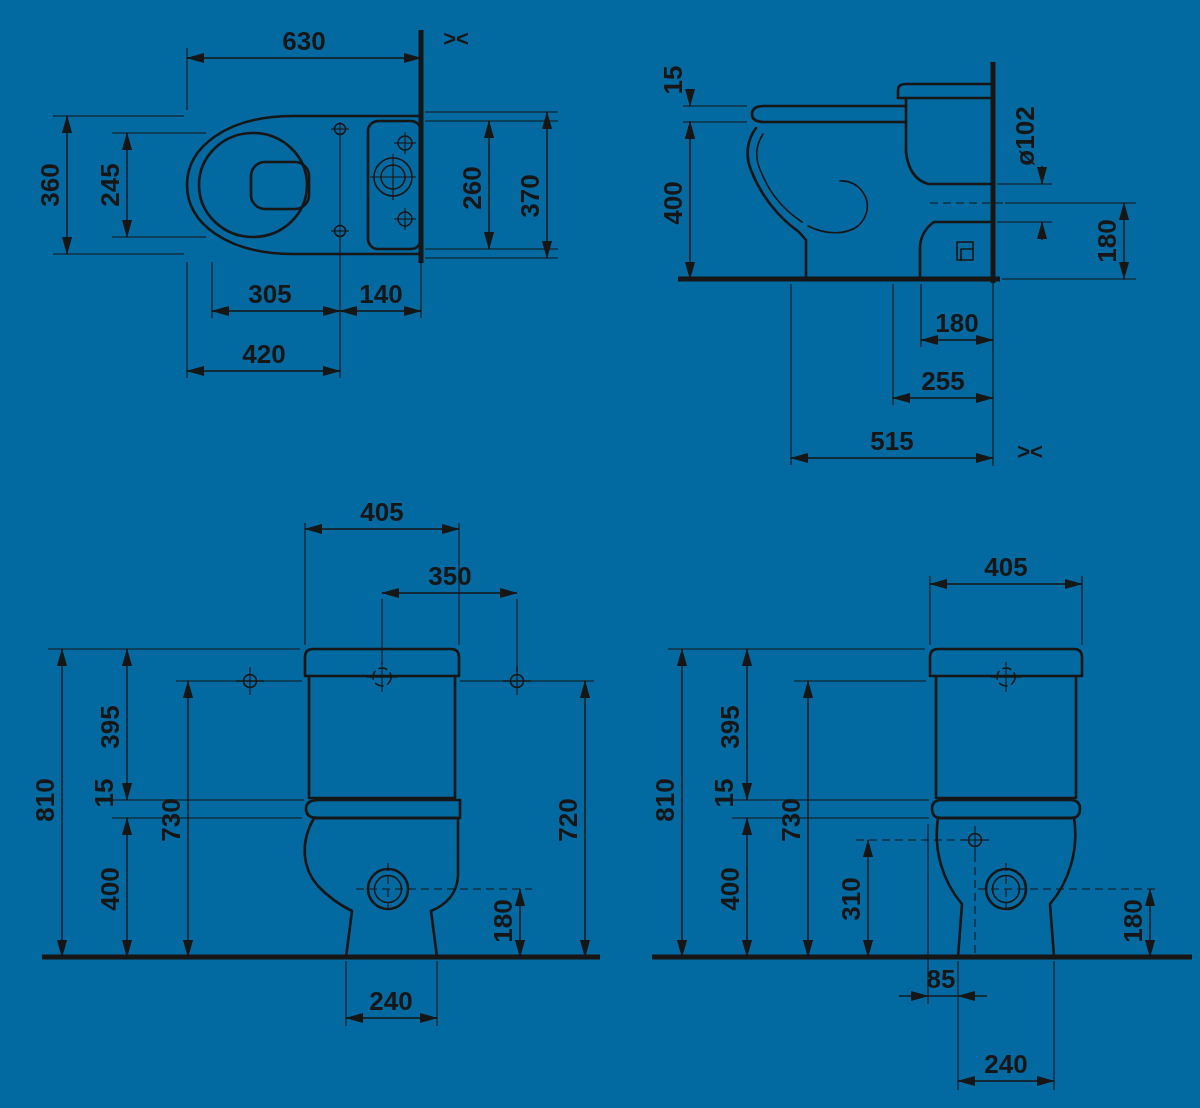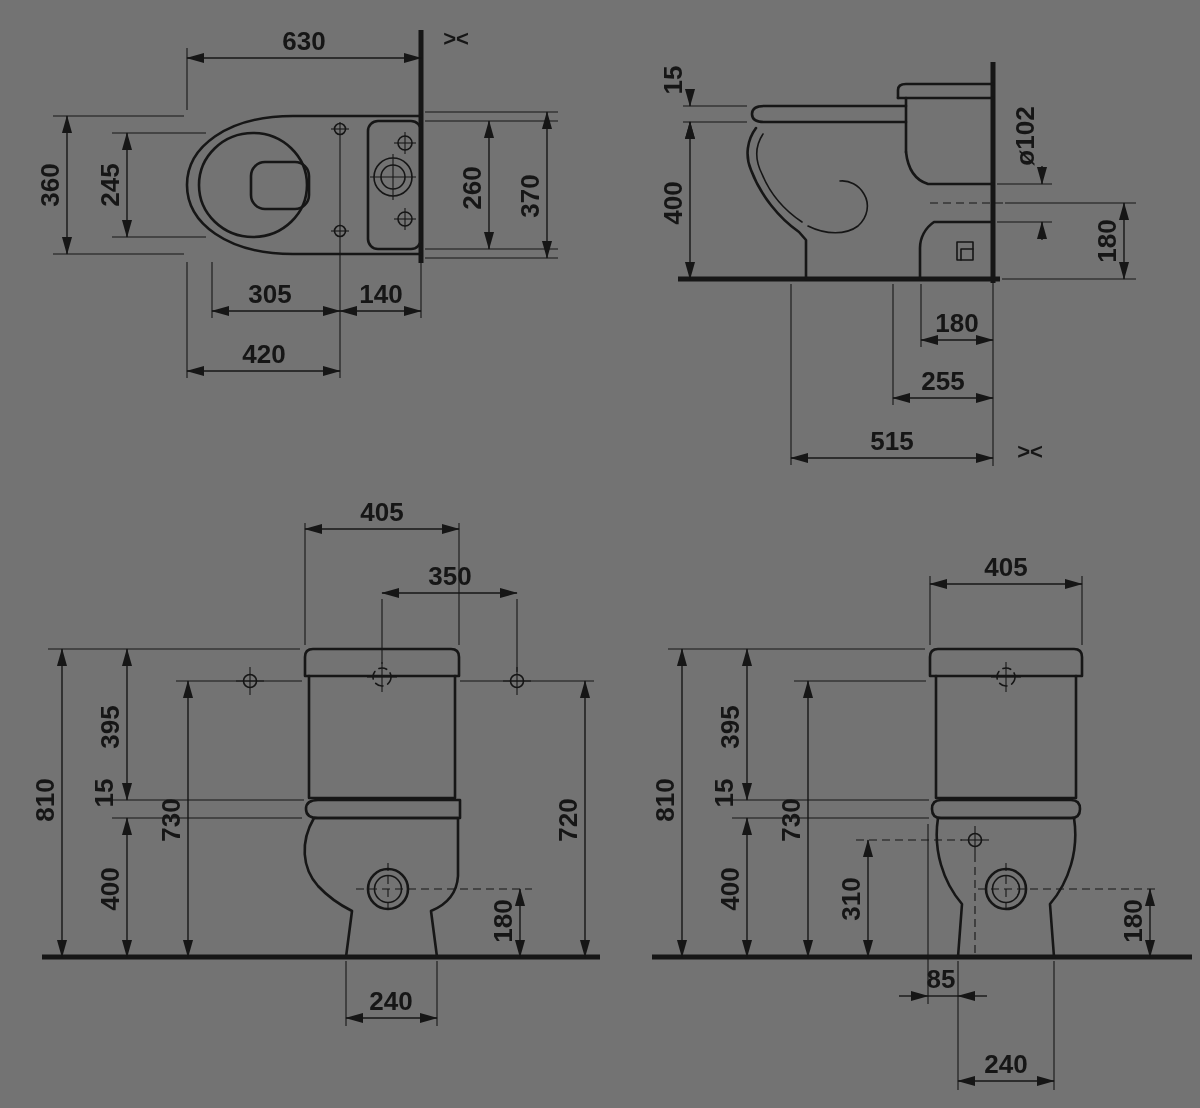--- a/index.html
+++ b/index.html
@@ -1,16 +1,16 @@
 <!DOCTYPE html>
 <html><head>
 <meta charset="utf-8">
 <style>
   html,body{margin:0;padding:0;background:#fff;}
-  .wrap{width:1200px;height:1108px;position:relative;background:#737373;overflow:hidden;}
+  .wrap{width:1200px;height:1108px;position:relative;background:#0369a1;overflow:hidden;}
   svg{display:block;}
   .o2{stroke:#161616;stroke-width:2.6;fill:none;stroke-linejoin:round;stroke-linecap:round;}
   .o1{stroke:#161616;stroke-width:1.6;fill:none;stroke-linejoin:round;stroke-linecap:round;}
   .hv{stroke:#161616;stroke-width:5;fill:none;}
   .dim{stroke:#161616;stroke-width:1.4;fill:none;}
   .ext{stroke:#161616;stroke-width:1.1;fill:none;}
   .dsh{stroke-dasharray:8 5;}
   .dt{font:bold 26px "Liberation Sans", sans-serif;fill:#161616;}
   .bt{font:bold 22px "Liberation Sans", sans-serif;fill:#161616;}
 </style>

